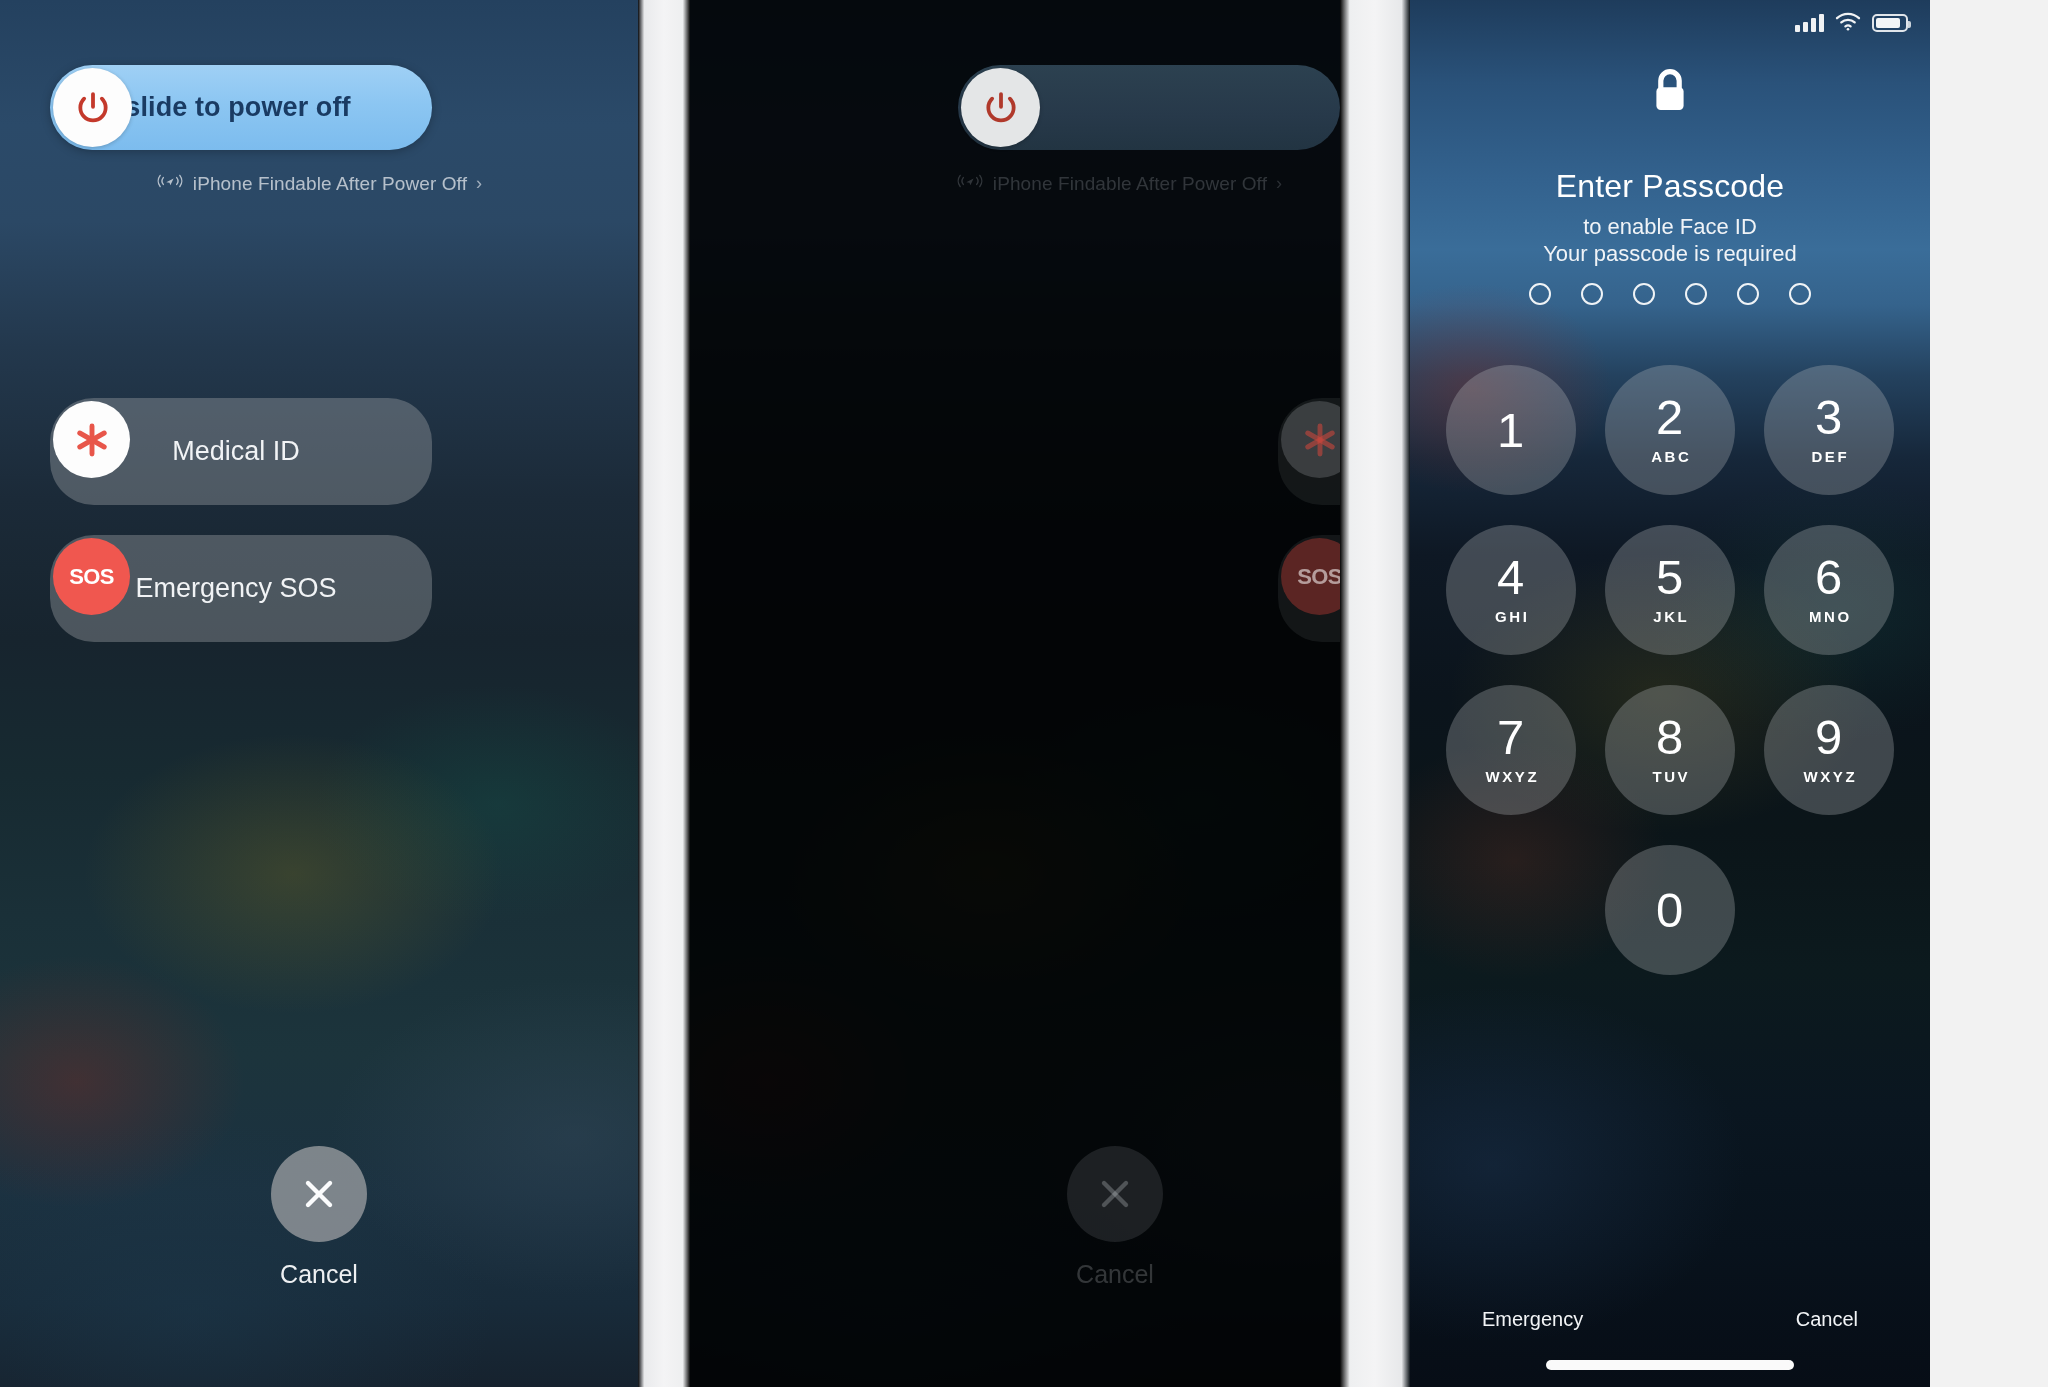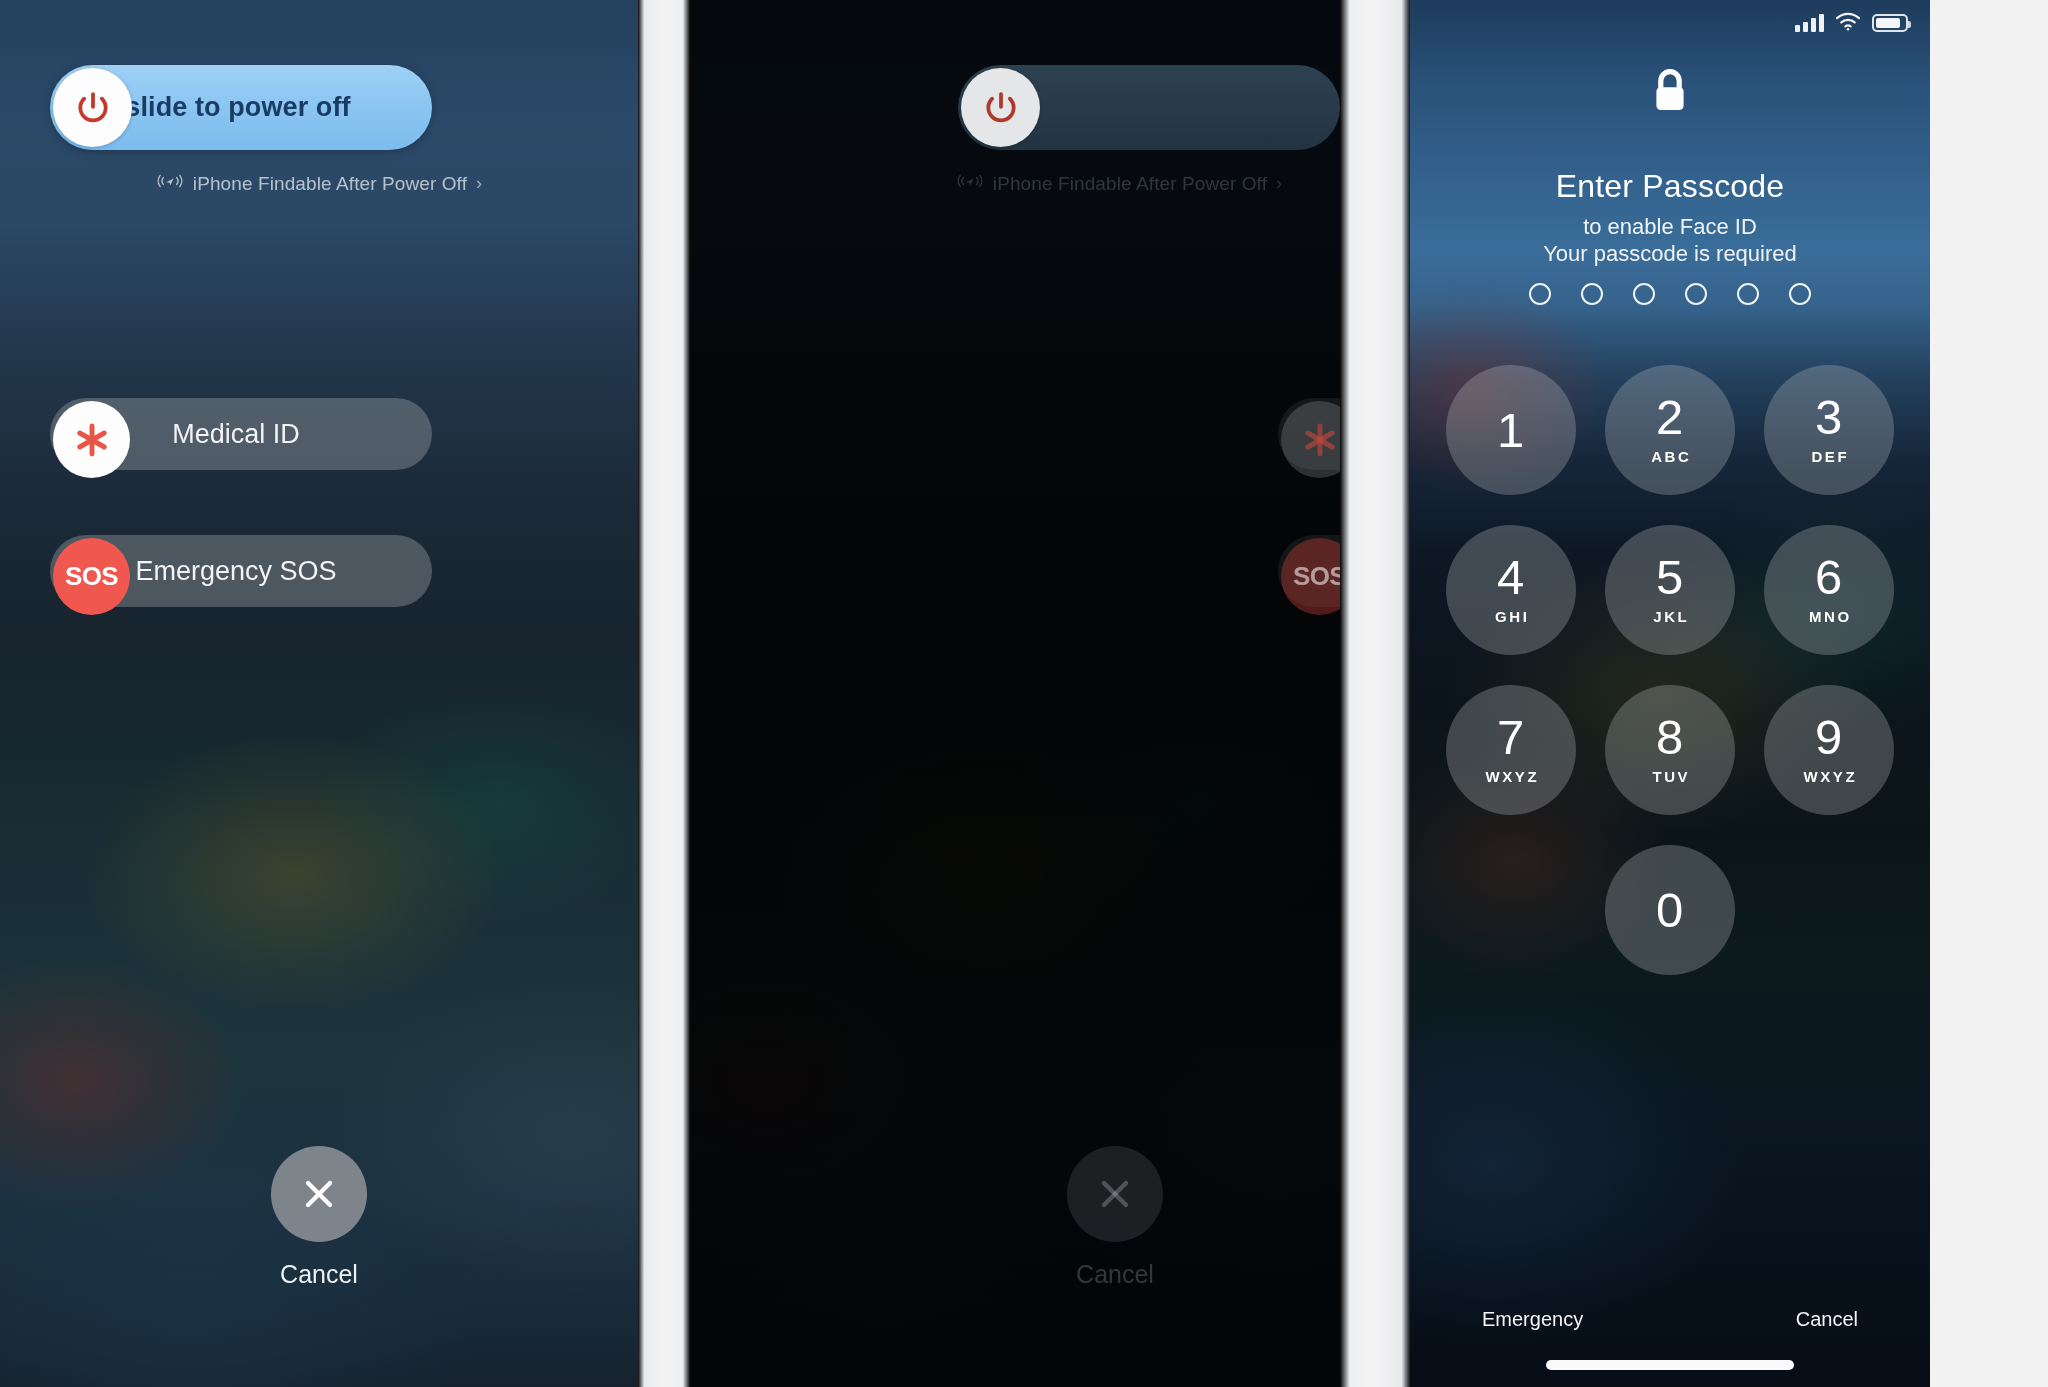--- a/index.html
+++ b/index.html
@@ -99,38 +99,38 @@
   .findable {
     position:absolute; top:172px; left:0; width:100%;
     display:flex; align-items:center; justify-content:center; gap:9px;
     font-size:19px; color:rgba(235,238,242,.72); letter-spacing:.1px;
   }
   .findable.dim { color:rgba(150,155,162,.30); }
   .findable .chev { font-size:18px; opacity:.85; }
 
   
   .pill {
-    position:absolute; left:50px; width:382px; height:72px; border-radius:44px;
+    position:absolute; left:50px; width:382px; height:107px; border-radius:44px;
     background:rgba(150,155,160,.42);
     display:flex; align-items:center;justify-content:flex-end;
   }
   .pill.dim { background:rgba(120,125,130,.14); }
   .pill-med { top:398px; }
   .pill-sos { top:535px; }
   .pill-label { flex:1; text-align:center; font-size:27px; color:#f1f3f5; padding-right:10px; font-weight:400; }
   .pill.dim .pill-label { color:rgba(190,195,200,.30); }
   .pill-icon {
     position:absolute; left:3px; top:3px; width:77px; height:77px; border-radius:50%;
     display:flex; align-items:center; justify-content:center;
   }
   .ico-med { background:#fdfdfd; }
   .pill.dim .ico-med { background:rgba(210,214,218,.20); }
   .ico-sos { background:#f0574f; }
   .pill.dim .ico-sos { background:rgba(190,60,52,.42); }
-  .sos-text { font-size:26px; font-weight:700; color:#fff; letter-spacing:-.6px; }
+  .sos-text { font-size:22px; font-weight:700; color:#fff; letter-spacing:-.6px; }
   .pill.dim .sos-text { color:rgba(255,255,255,.55); }
 
   
   .cancel-wrap { position:absolute; left:0; width:100%; top:1146px; display:flex; flex-direction:column; align-items:center; }
   .cancel-btn {
     width:96px; height:96px; border-radius:50%;
     background:rgba(150,154,158,.80);
     display:flex; align-items:center; justify-content:center;
   }
   .cancel-btn.dim { background:rgba(120,124,128,.22); }

